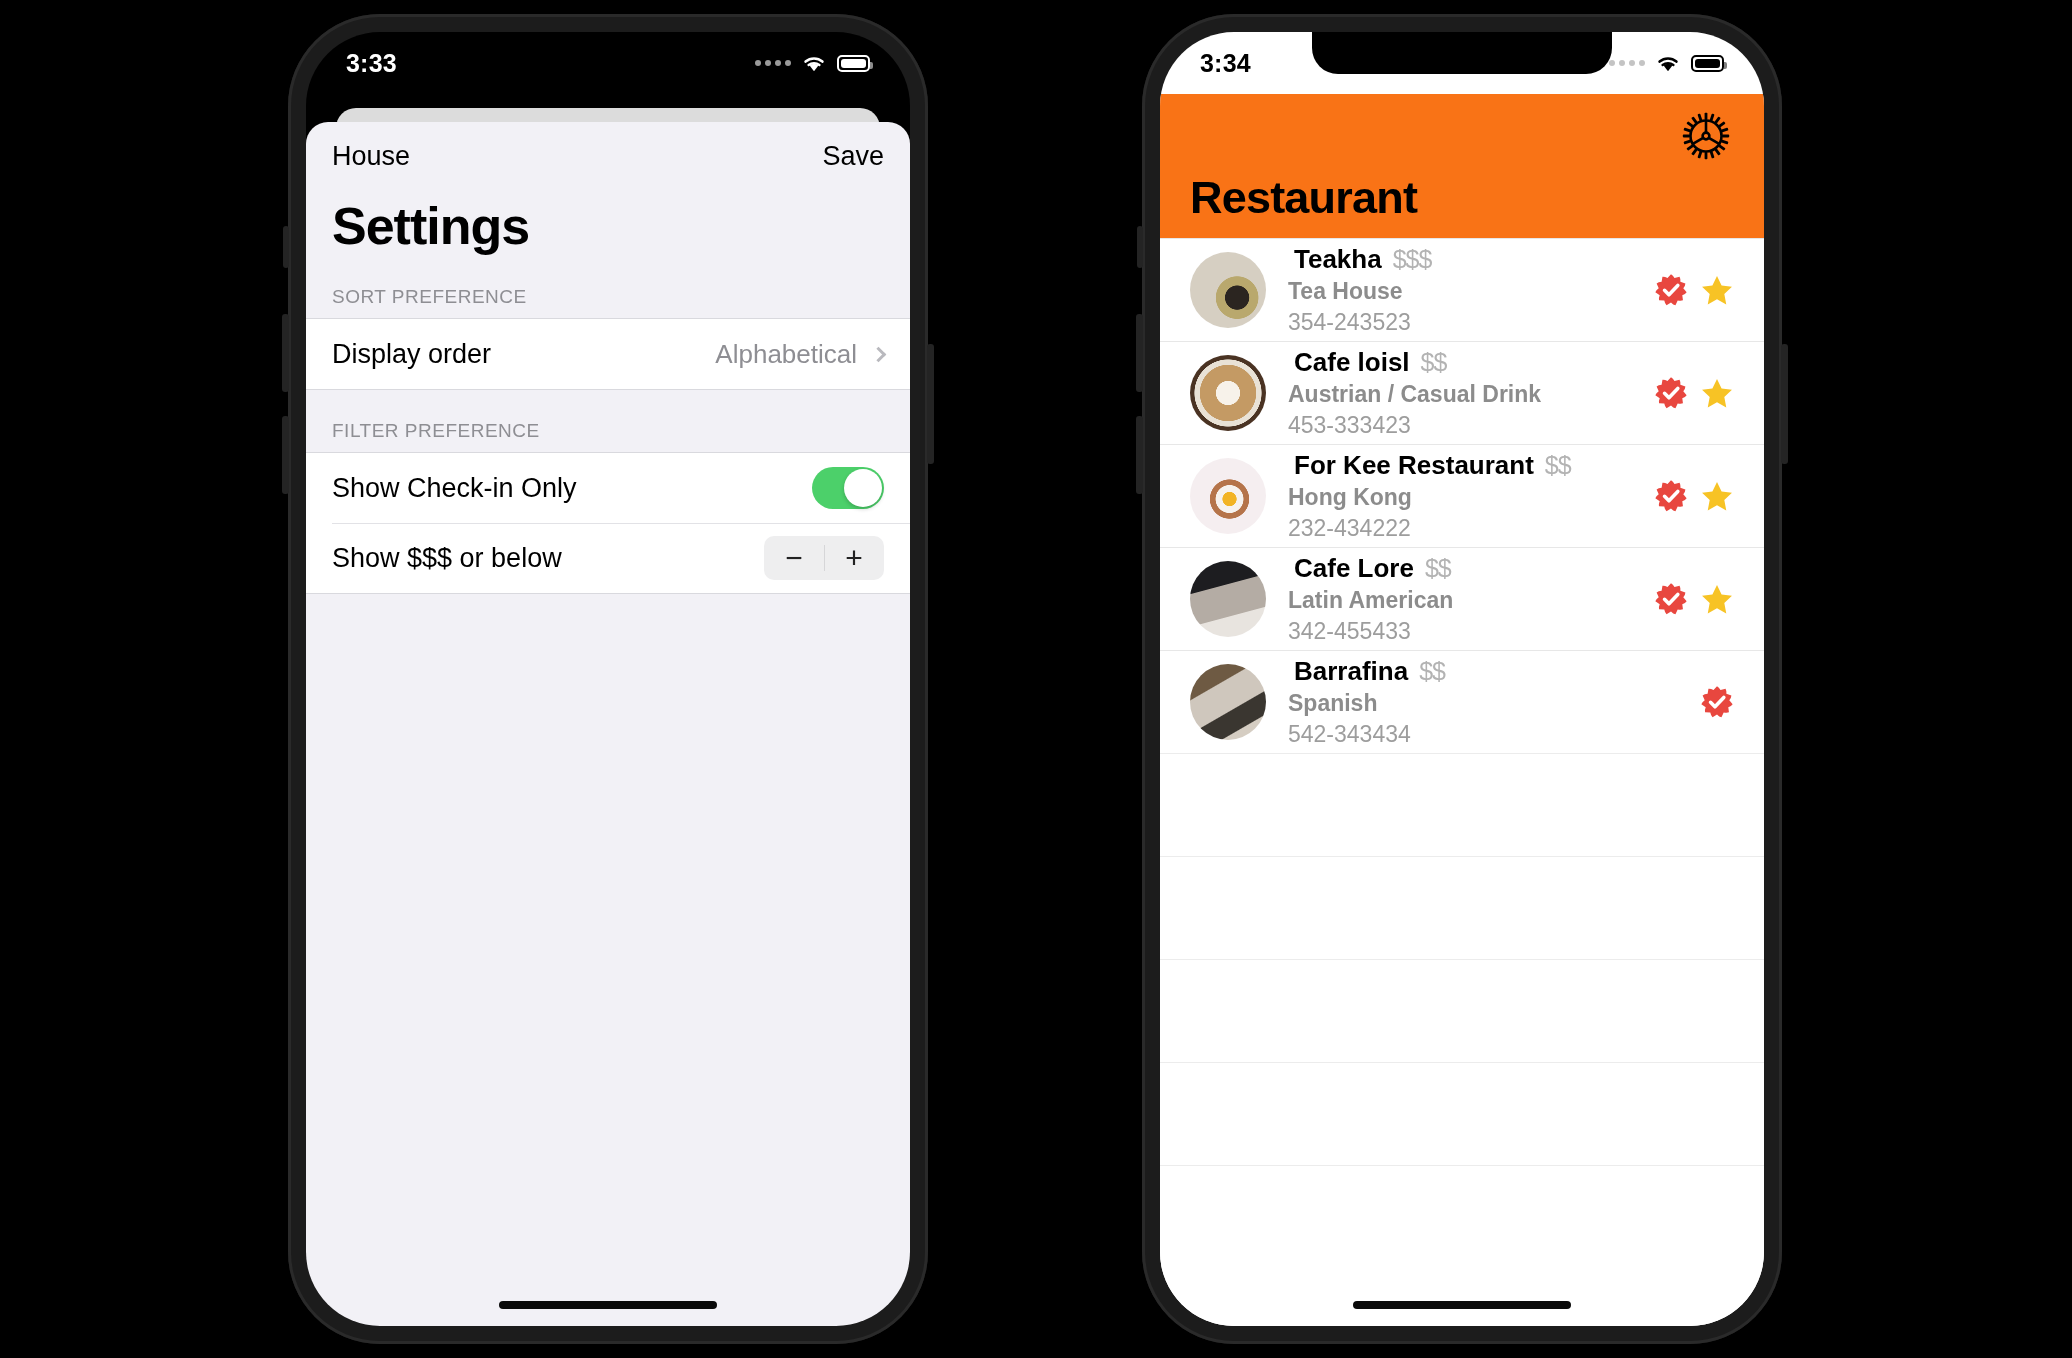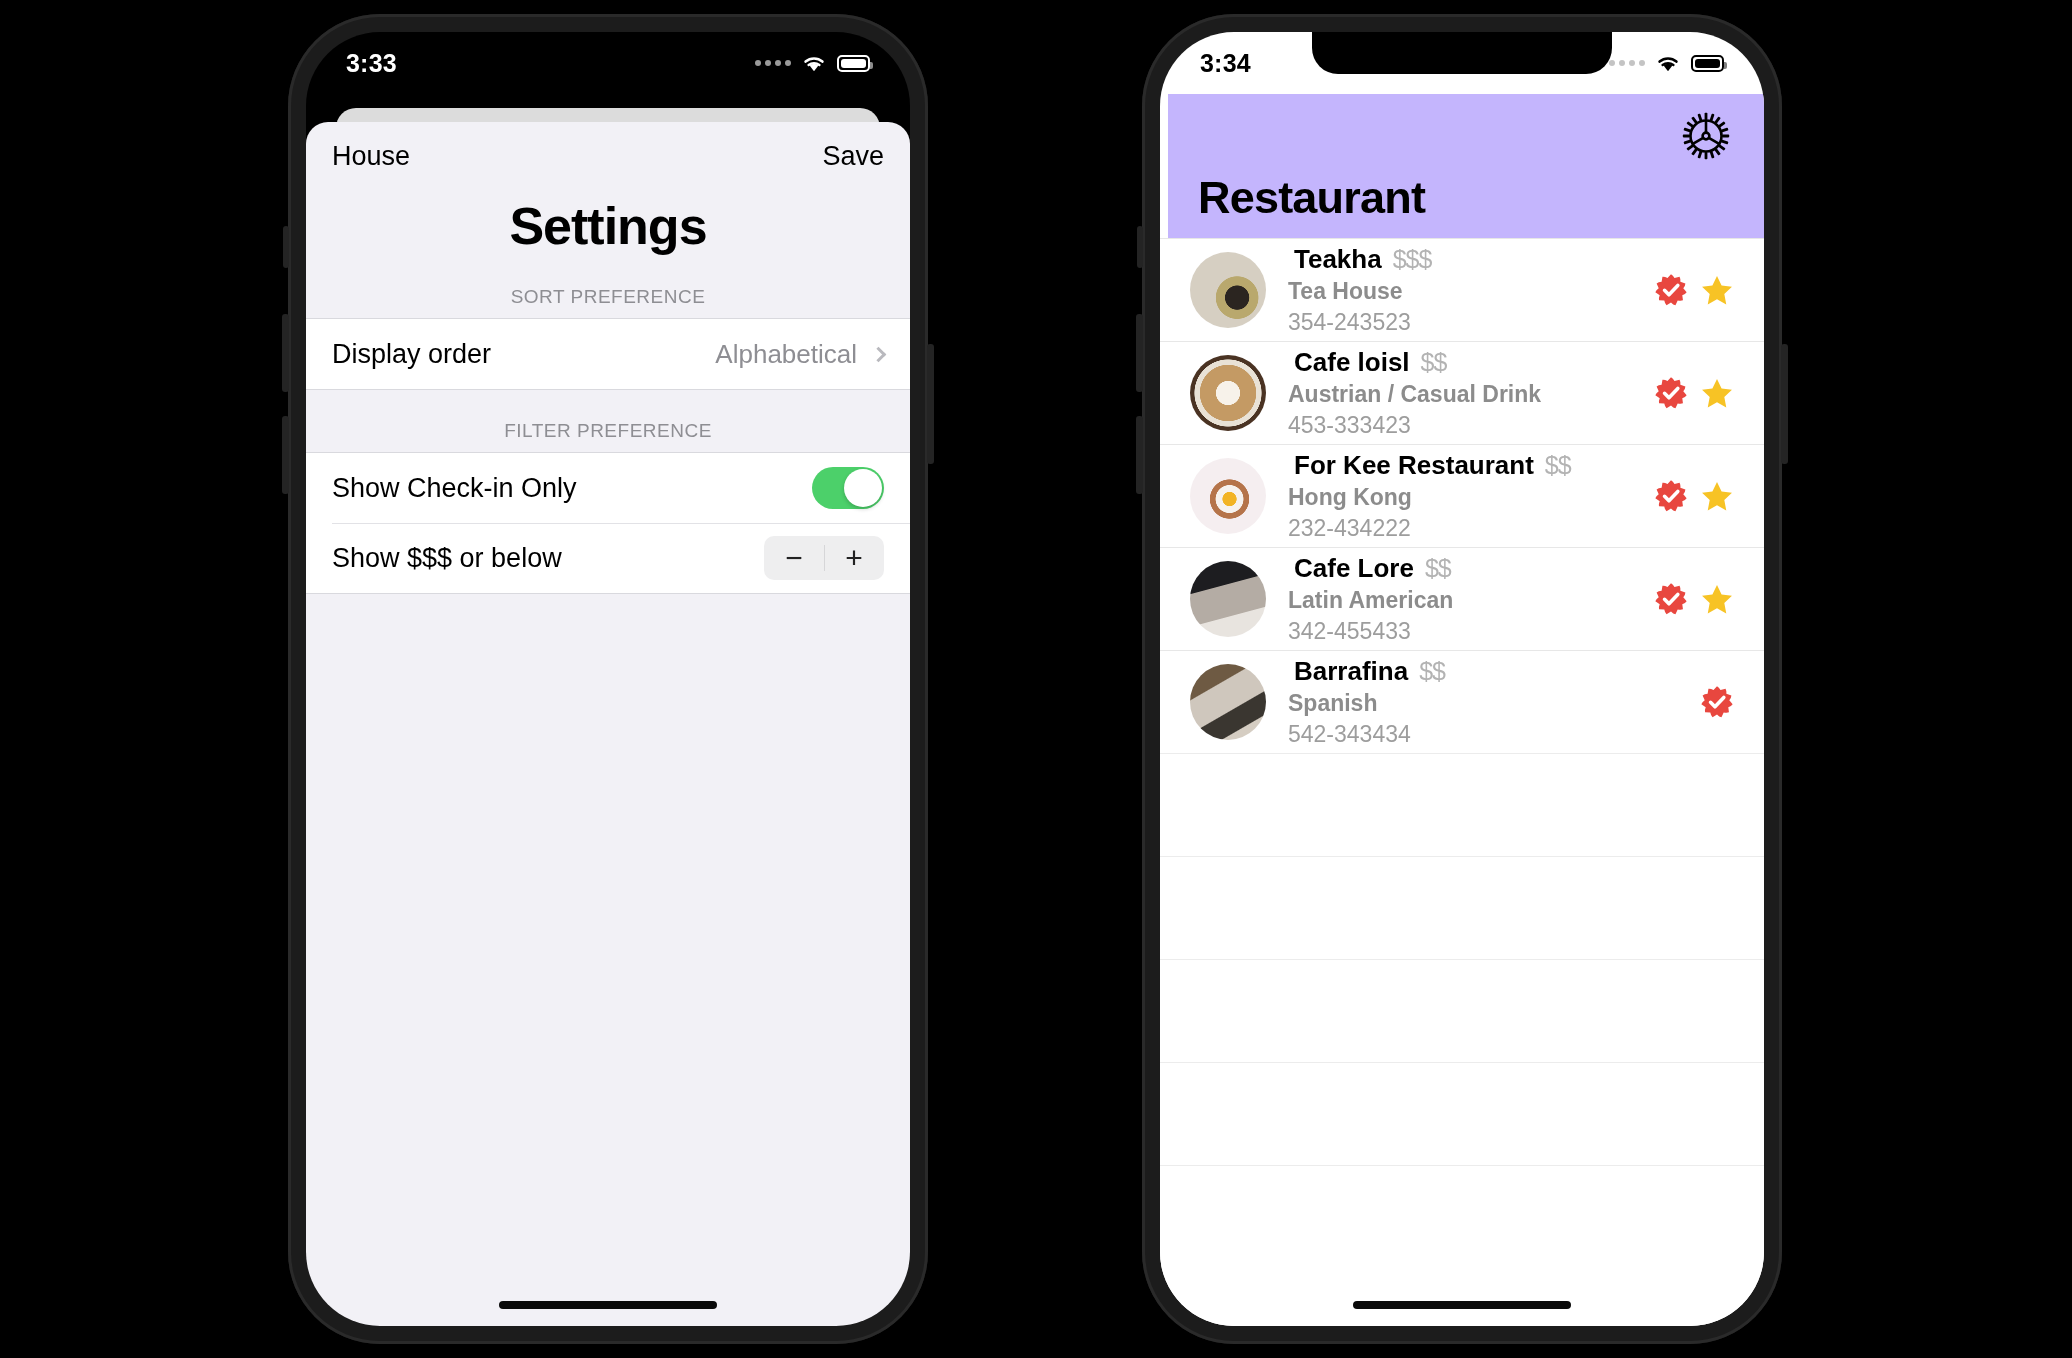--- a/index.html
+++ b/index.html
@@ -12,21 +12,21 @@
   .stage { position: relative; width: 2072px; height: 1358px; background:#000; }
 
   
   .phone {
     position: absolute;
     width: 640px; height: 1330px;
     background: #1c1c1c;
     border-radius: 92px;
     box-shadow: 0 0 0 3px #2a2a2a inset;
   }
-  .phone.left  { left: 288px; top: 14px; text-align: center; }
+  .phone.left  { left: 288px; top: 14px; }
   .phone.right { left: 1142px; top: 14px; }
 
   .btn-side {
     position: absolute; background: #242424; border-radius: 3px;
   }
   .btn-side.silent { left: -5px; top: 212px; width: 6px; height: 42px; }
   .btn-side.volup  { left: -6px; top: 300px; width: 7px; height: 78px; }
   .btn-side.voldn  { left: -6px; top: 402px; width: 7px; height: 78px; }
   .btn-side.power  { right: -6px; top: 330px; width: 7px; height: 120px; }
 
@@ -139,21 +139,21 @@
   }
   .stepper .seg {
     flex: 1; display: flex; align-items: center; justify-content: center;
     font-size: 30px; color: #222; line-height: 1;
   }
   .stepper .divider {
     position: absolute; left: 50%; top: 9px; width: 1px; height: 26px; background: #d6d6d8;
   }
 
   
-  .rs-top { position: absolute; left:0; right:0; top:62px; height: 150px; background:#c4b5fd;margin-left:8px; }
+  .rs-top { position: absolute; left:0; right:0; top:62px; height: 150px; background:#f97316; }
   .gear-btn {
     position: absolute; right: 34px; top: 18px;
     width: 48px; height: 48px;
   }
   .rs-title {
     position: absolute; left: 30px; top: 78px;
     font-size: 45px; font-weight: 700; letter-spacing: -0.8px; color: #000;
   }
   .rs-list { position: absolute; left:0; right:0; top: 206px; bottom: 0; background: #fff; }
   .rs-row {

